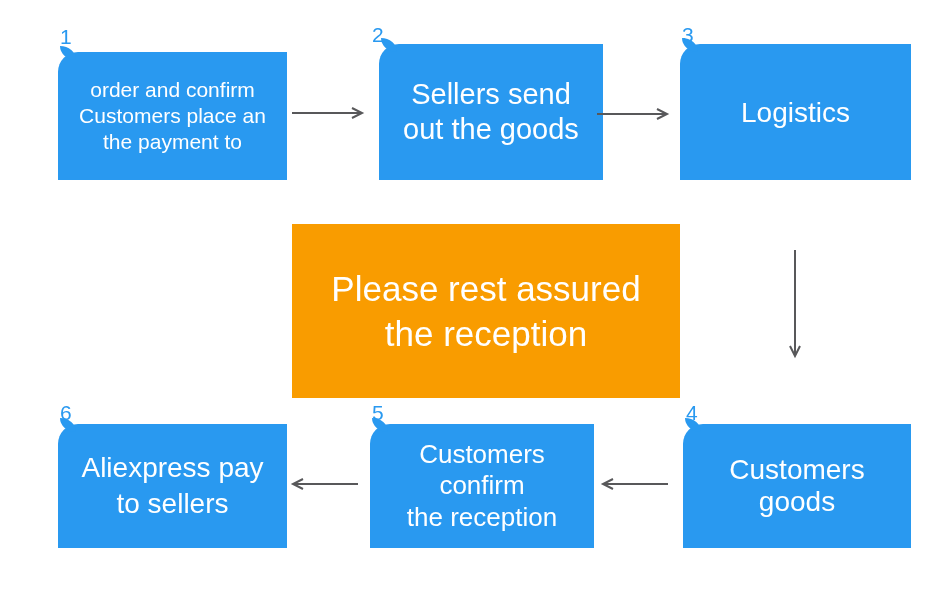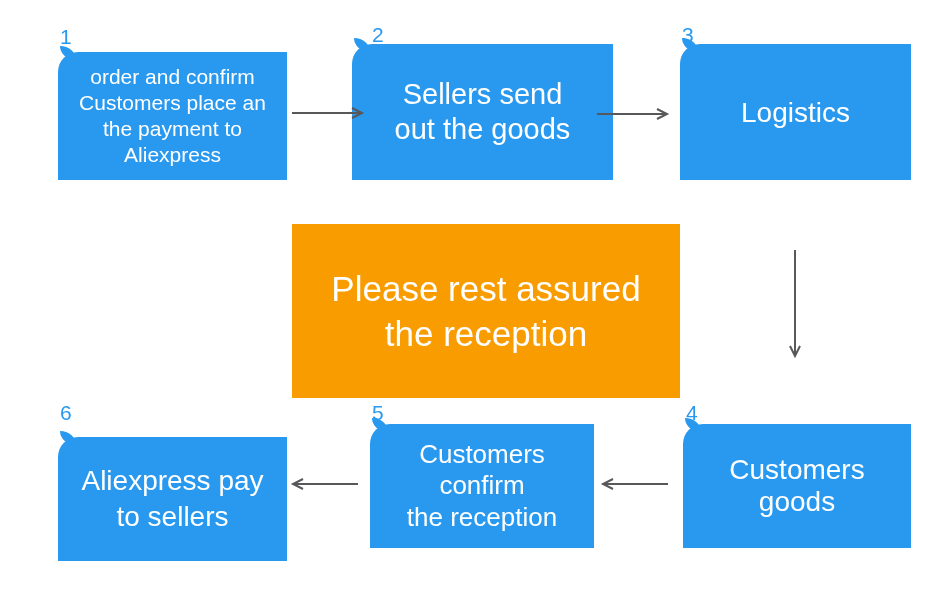--- a/index.html
+++ b/index.html
@@ -45,25 +45,25 @@
   }
   .line{white-space:nowrap;}
   .num{
     position:absolute;
     font-size:21px;
     color:var(--number-blue);
     line-height:1;
   }
   
   .b1{left:58px;top:52px;width:229px;height:128px;font-size:21px;line-height:1.25;}
-  .b2{left:352px;top:44px;width:261px;height:136px;font-size:29px;line-height:1.22;}
+  .b2{left:379px;top:44px;width:224px;height:136px;font-size:29px;line-height:1.22;}
   .b3{left:680px;top:44px;width:231px;height:136px;font-size:28px;line-height:1.25;gap:48px;}
   .b4{left:683px;top:424px;width:228px;height:124px;font-size:28px;line-height:1.16;}
   .b5{left:370px;top:424px;width:224px;height:124px;font-size:26px;line-height:1.2;}
-  .b6{left:58px;top:424px;width:229px;height:124px;font-size:28px;line-height:1.3;margin-top:13px;}
+  .b6{left:58px;top:424px;width:229px;height:124px;font-size:28px;line-height:1.3;}
   .banner{left:292px;top:224px;width:388px;height:174px;font-size:35px;line-height:1.3;}
   .n1{left:60px;top:26px;}
   .n2{left:372px;top:24px;}
   .n3{left:682px;top:24px;}
   .n4{left:686px;top:402px;}
   .n5{left:372px;top:402px;}
   .n6{left:60px;top:402px;}
   .arrow-layer{
     position:absolute;left:0;top:0;width:950px;height:600px;
     pointer-events:none;
@@ -83,21 +83,20 @@
   <div class="num n2">2</div>
   <div class="num n3">3</div>
   <div class="num n4">4</div>
   <div class="num n5">5</div>
   <div class="num n6">6</div>
 
   <div class="box blue b1">
     <div class="line">order and confirm</div>
     <div class="line">Customers place an</div>
     <div class="line">the payment to</div>
-    <div class="line">Aliexpress</div>
   </div>
 
   <div class="box blue b2">
     <div class="line">Sellers send</div>
     <div class="line">out the goods</div>
   </div>
 
   <div class="box blue b3">
     <div class="line">Logistics</div>
   </div>

